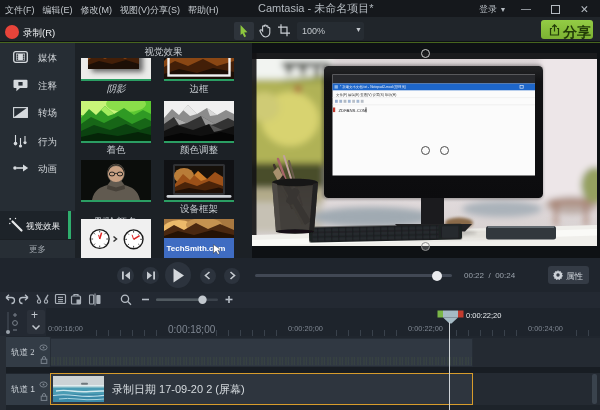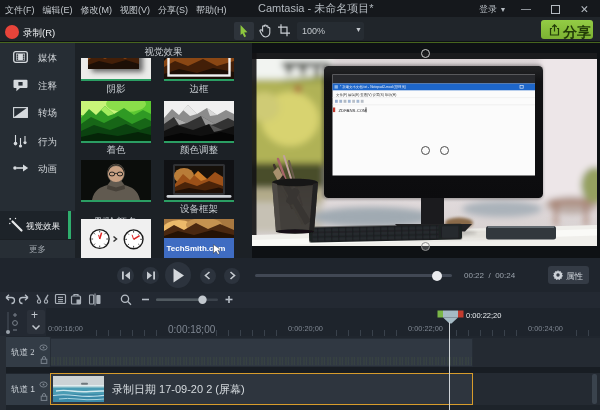--- a/index.html
+++ b/index.html
@@ -7,21 +7,21 @@
        font-family:"Liberation Sans", sans-serif;}
   .abs{position:absolute;}
   #app{position:relative;width:600px;height:410px;}
 </style>
 </head>
 <body>
 <div id="app">
 
   <div class="abs" style="left:0;top:0;width:600px;height:17px;background:#15181c;"></div>
   <div class="abs" style="left:5px;top:4px;font-size:9px;color:#c3c8cd;">
-    <span style="margin-right:8px;">文件(F)</span><span style="margin-right:8px;">编辑(E)</span><span style="margin-right:8px;">修改(M)</span><span style="margin-right:8px;text-align:right;">视图(V)</span><span style="margin-right:8px;">分享(S)</span><span>帮助(H)</span>
+    <span style="margin-right:8px;">文件(F)</span><span style="margin-right:8px;">编辑(E)</span><span style="margin-right:8px;">修改(M)</span><span style="text-align:right;">视图(V)</span><span style="margin-right:8px;">分享(S)</span><span>帮助(H)</span>
   </div>
   <div class="abs" style="left:258px;top:1px;font-size:11px;color:#b4bac0;">Camtasia - 未命名项目*</div>
   <div class="abs" style="left:479px;top:3px;font-size:9px;color:#b4bac0;">登录 <span style="font-size:7px;">▼</span></div>
   <div class="abs" style="left:521px;top:3px;font-size:10px;color:#b4bac0;">—</div>
   <div class="abs" style="left:551px;top:4.5px;width:7px;height:7px;border:1px solid #b4bac0;"></div>
   <div class="abs" style="left:580px;top:2.5px;font-size:10.5px;color:#b4bac0;">✕</div>
 
   <div class="abs" style="left:0;top:17px;width:600px;height:24px;background:#20252a;"></div>
   <div class="abs" style="left:0;top:41.5px;width:600px;height:1.5px;background:#47651f;"></div>
   <div class="abs" style="left:5px;top:25px;width:14px;height:14px;border-radius:50%;background:#e8443a;"></div>
@@ -117,21 +117,21 @@
       <div class="abs" style="left:7px;top:0;width:51px;height:29px;background:#1c130b;box-shadow:4px 3px 5px rgba(90,90,90,.9);overflow:hidden;">
         <svg width="51" height="29" viewBox="0 0 51 29">
             <rect width="51" height="29" fill="#15100a"></rect>
             <path d="M0 16 L6 10 L11 14 L17 8 L23 13 L29 9 L35 14 L42 10 L47 13 L51 11 L51 29 L0 29 Z" fill="#8a4714"></path>
             <path d="M0 20 L8 15 L17 19 L27 14 L37 19 L46 15 L51 18 L51 29 L0 29 Z" fill="#431f08"></path>
             <path d="M0 25 L11 21 L24 24 L38 20 L51 24 L51 29 L0 29 Z" fill="#1d0f06"></path>
           </svg>
       </div>
     </div>
     <div class="abs" style="left:6px;top:36px;width:70px;height:2px;background:#2b9e63;"></div>
-    <div class="abs" style="left:6px;top:40px;width:70px;text-align:center;font-size:9.5px;color:#c5cacf;">阴影</div>
+    <div class="abs" style="left:6px;top:40px;width:70px;text-align:center;font-size:9.5px;color:#c5cacf;font-style:italic;">阴影</div>
 
     <div class="abs" style="left:89px;top:-3px;width:70px;height:39px;overflow:hidden;">
       <svg width="70" height="39" viewBox="0 0 70 39">
           <rect width="70" height="39" fill="#160e07"></rect>
           <path d="M0 21 L8 13 L15 18 L23 10 L31 16 L39 11 L47 17 L56 12 L63 16 L70 13 L70 39 L0 39 Z" fill="#8a4714"></path>
           <path d="M0 27 L11 21 L24 26 L39 19 L53 26 L70 21 L70 39 L0 39 Z" fill="#431f08"></path>
           <path d="M0 34 L15 29 L33 33 L49 28 L70 32 L70 39 L0 39 Z" fill="#1d0f06"></path>
           <rect x="4.5" y="3.5" width="61" height="32" fill="none" stroke="#f4f4f4" stroke-width="2.4"></rect>
         </svg>
     </div>

